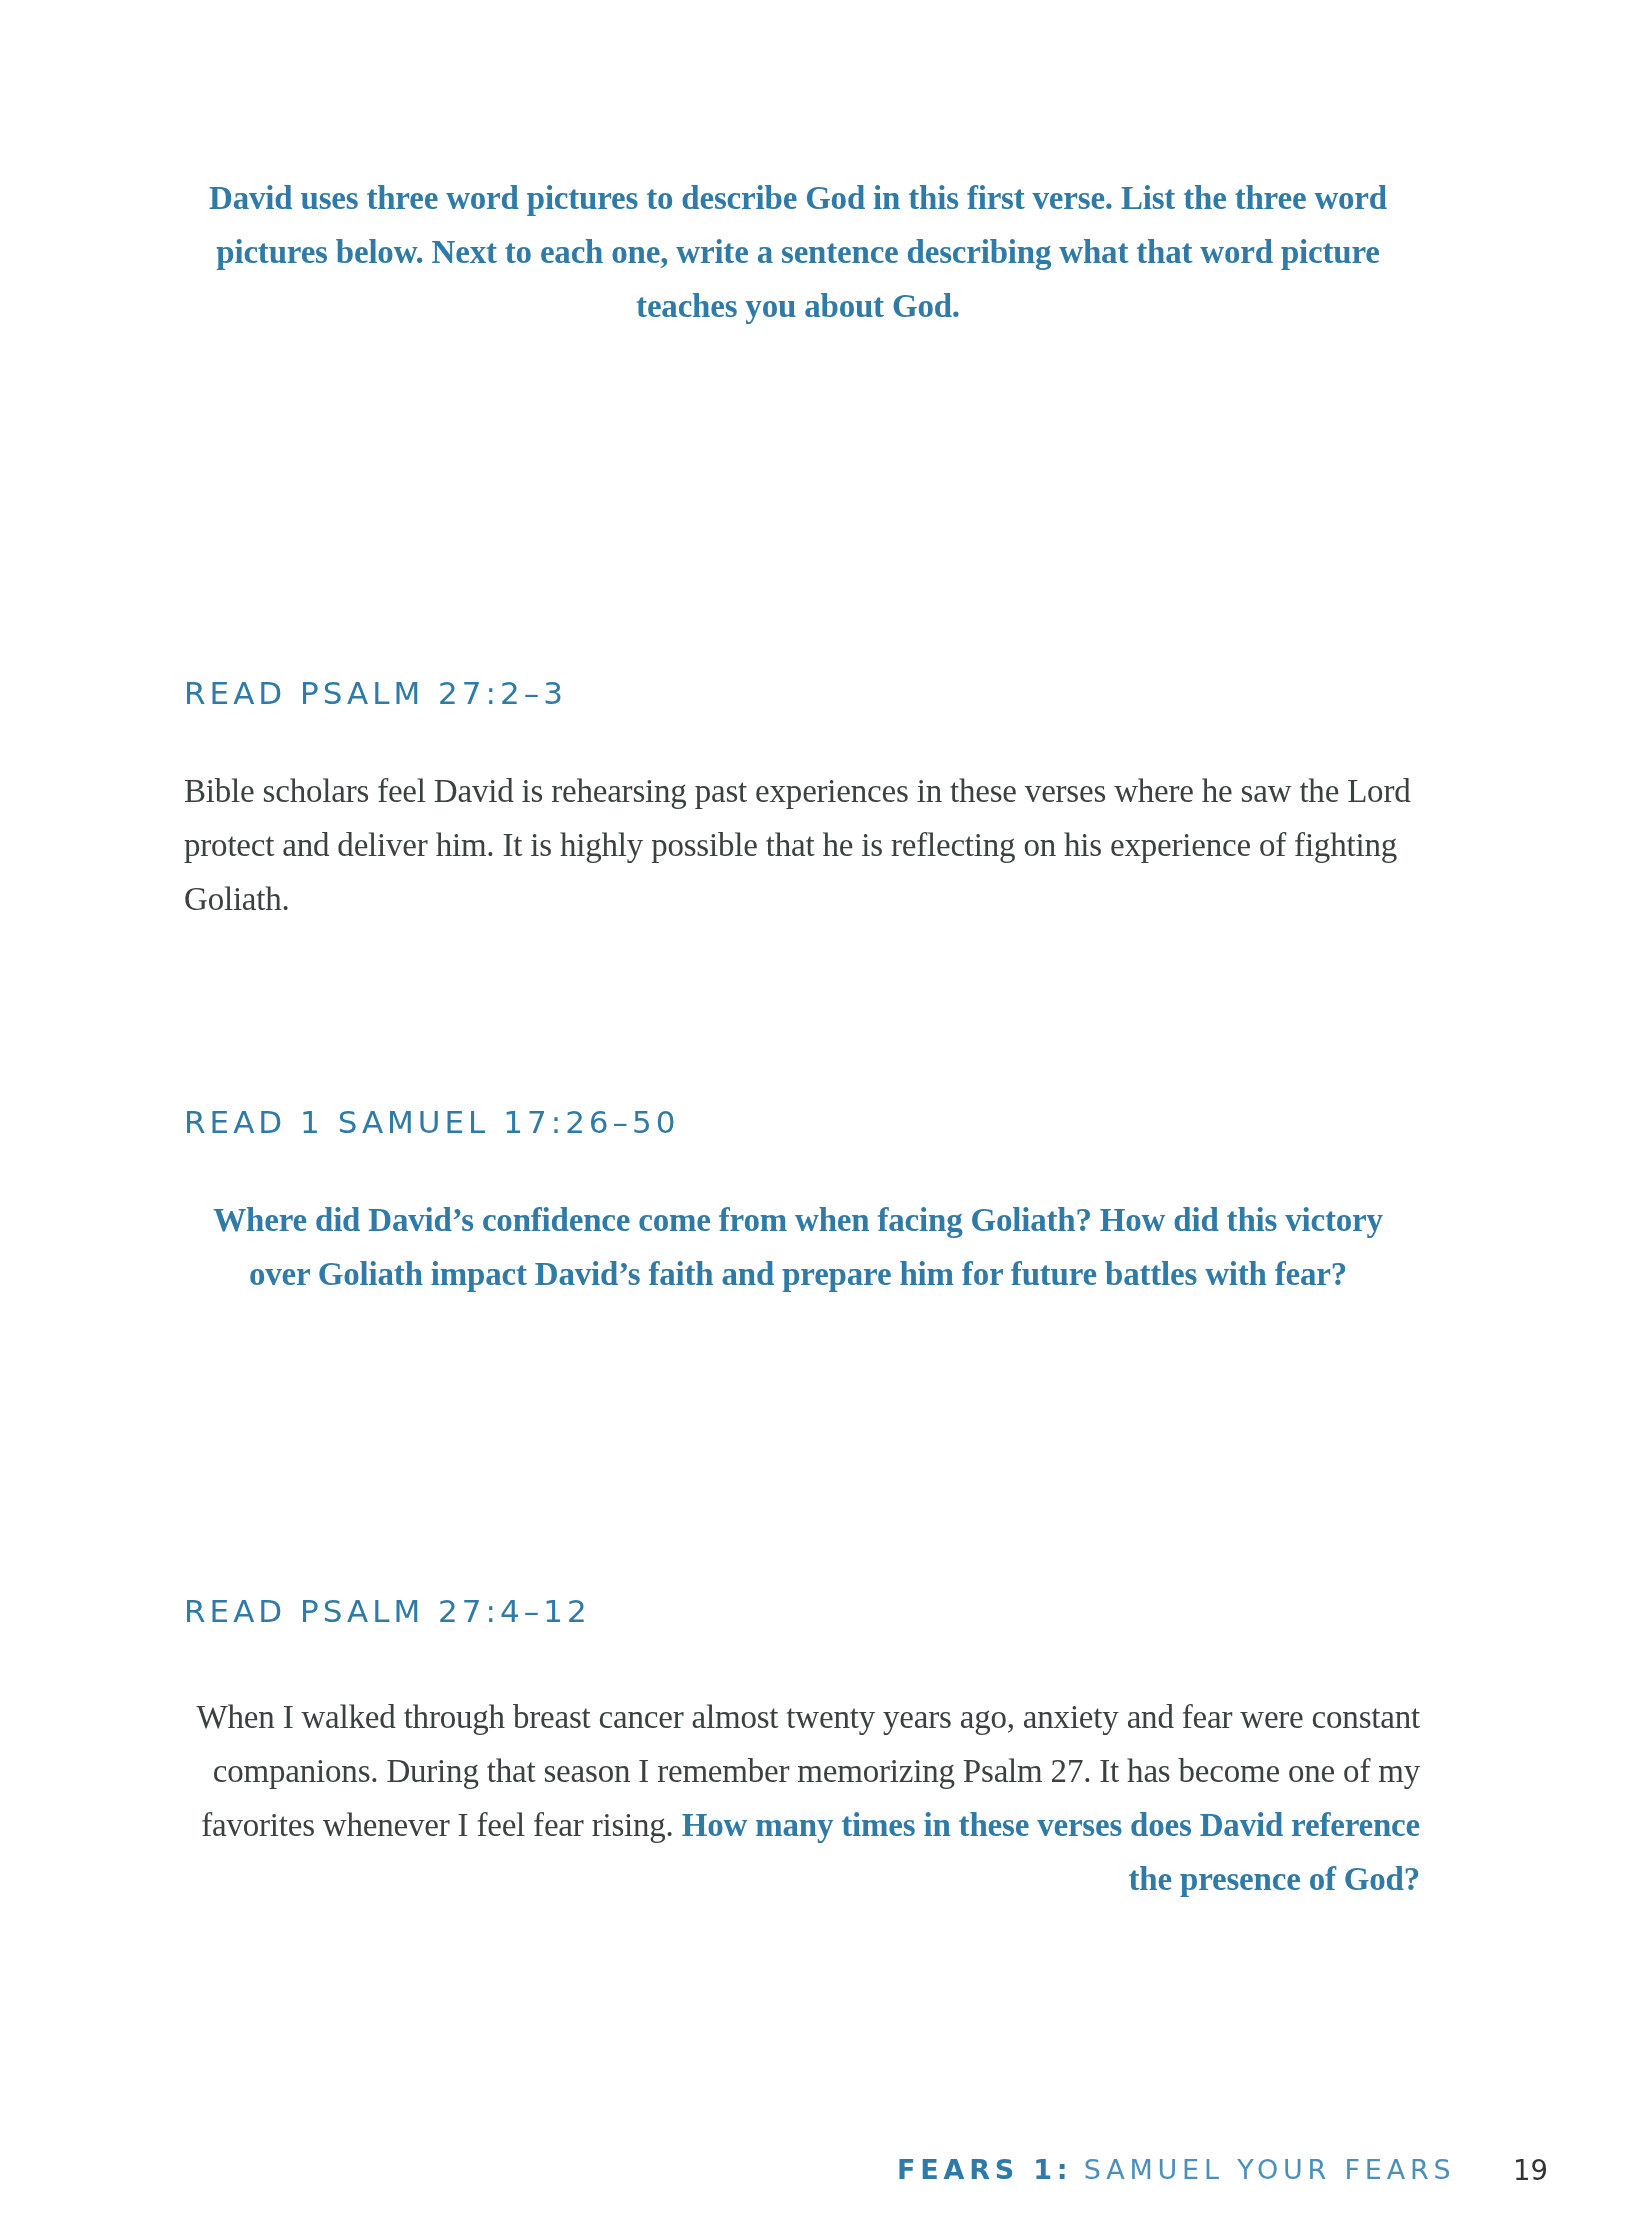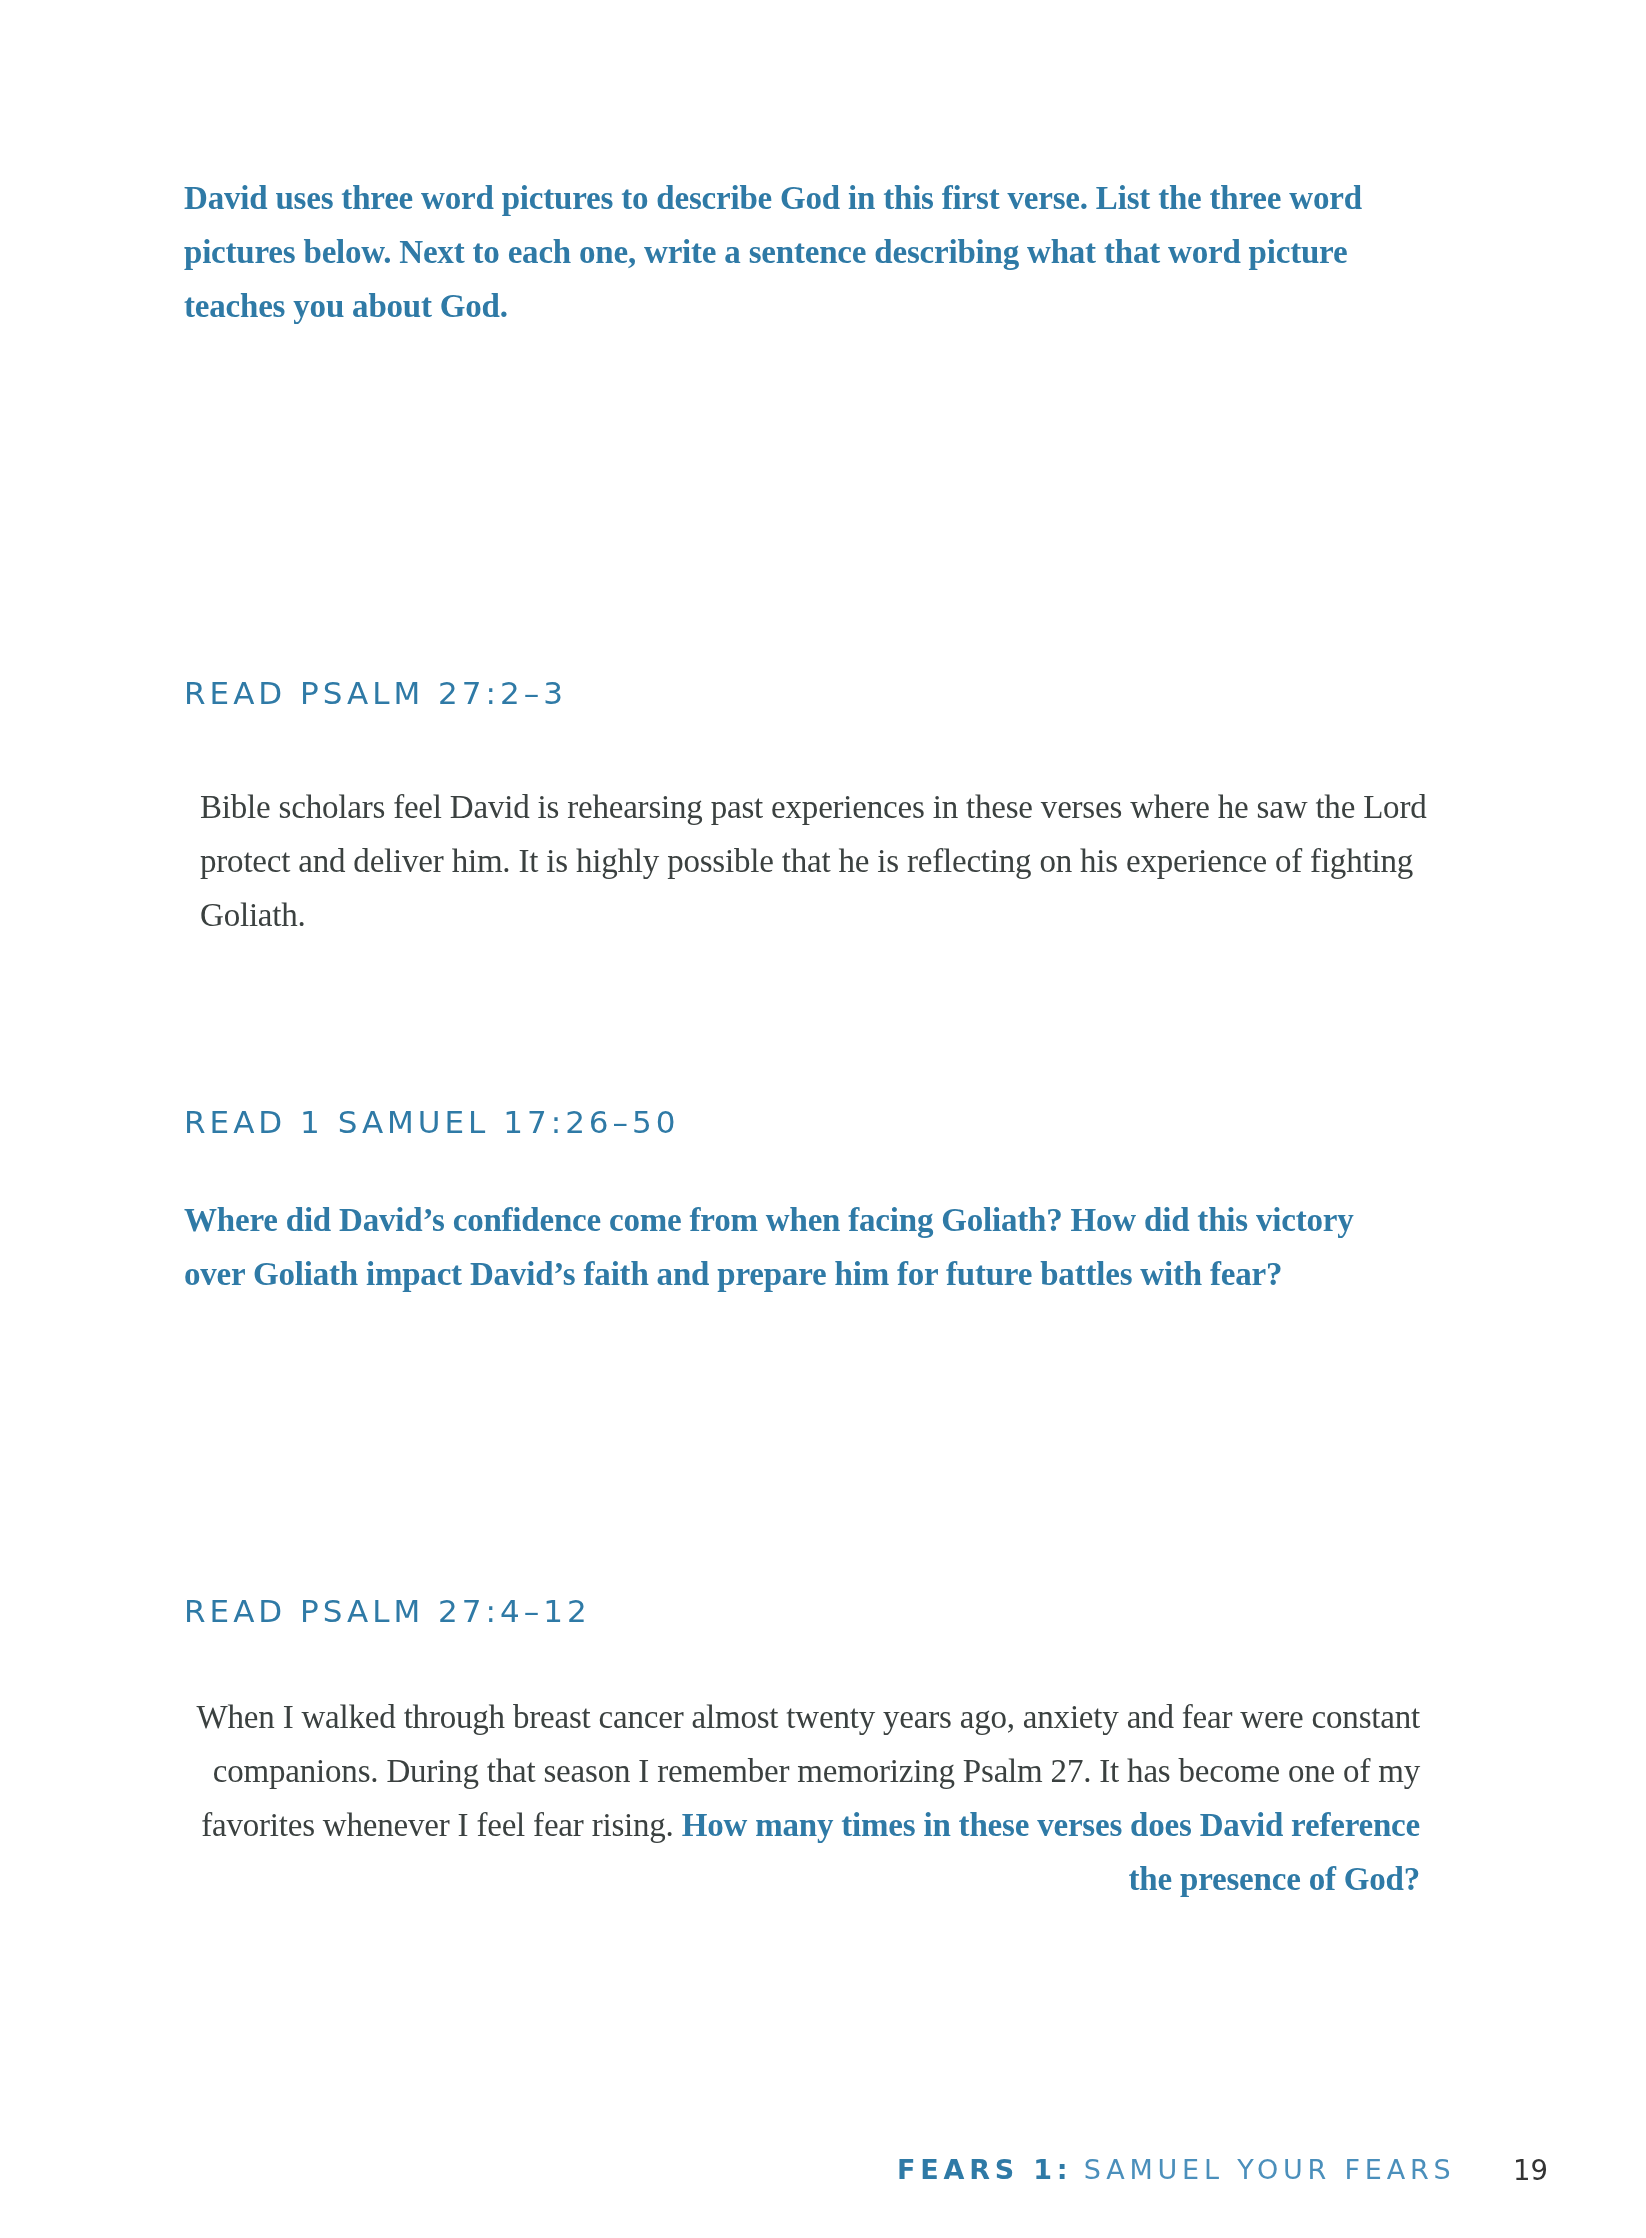--- a/index.html
+++ b/index.html
@@ -25,20 +25,21 @@
       position: absolute;
       left: 184px;
       width: 1228px;
     }
     .question {
       color: #2f7aa6;
       font-weight: bold;
       font-size: 33px;
       line-height: 54px;
       letter-spacing: -0.2px;
+      text-align: center;
     }
     .body-text {
       color: #3b4140;
       font-size: 33px;
       line-height: 54px;
       letter-spacing: -0.2px;
     }
     .body-text .inline-q {
       color: #2f7aa6;
       font-weight: bold;
@@ -86,21 +87,21 @@
   </style>
 </head>
 <body>
 
 <div class="page">
 
   <p class="block question" style="top:171px; margin:0;">David uses three word pictures to describe God in this first verse. List the three word pictures below. Next to each one, write a sentence describing what that word picture teaches you about God.</p>
 
   <h3 class="block heading" style="top:677px; margin:0;">READ PSALM 27:2–3</h3>
 
-  <p class="block body-text" style="top:764px; margin:16px;">Bible scholars feel David is rehearsing past experiences in these verses where he saw the Lord protect and deliver him. It is highly possible that he is reflecting on his experience of fighting Goliath.</p>
+  <p class="block body-text" style="top:764px; margin:0;">Bible scholars feel David is rehearsing past experiences in these verses where he saw the Lord protect and deliver him. It is highly possible that he is reflecting on his experience of fighting Goliath.</p>
 
   <h3 class="block heading" style="top:1106px; margin:0;">READ 1 SAMUEL 17:26–50</h3>
 
   <p class="block question" style="top:1193px; margin:0;">Where did David’s confidence come from when facing Goliath? How did this victory over Goliath impact David’s faith and prepare him for future battles with fear?</p>
 
   <h3 class="block heading" style="top:1595px; margin:0;">READ PSALM 27:4–12</h3>
 
   <p class="block body-text" style="top:1682px; margin:8px;text-align:right;"><span>When I walked through breast cancer almost twenty years ago, anxiety and fear were constant companions. During that season I remember memorizing Psalm 27. It has become one of my favorites whenever I feel fear rising.</span> <span class="inline-q">How many times in these verses does David reference the presence of God?</span></p>
 
   <div class="footer">

